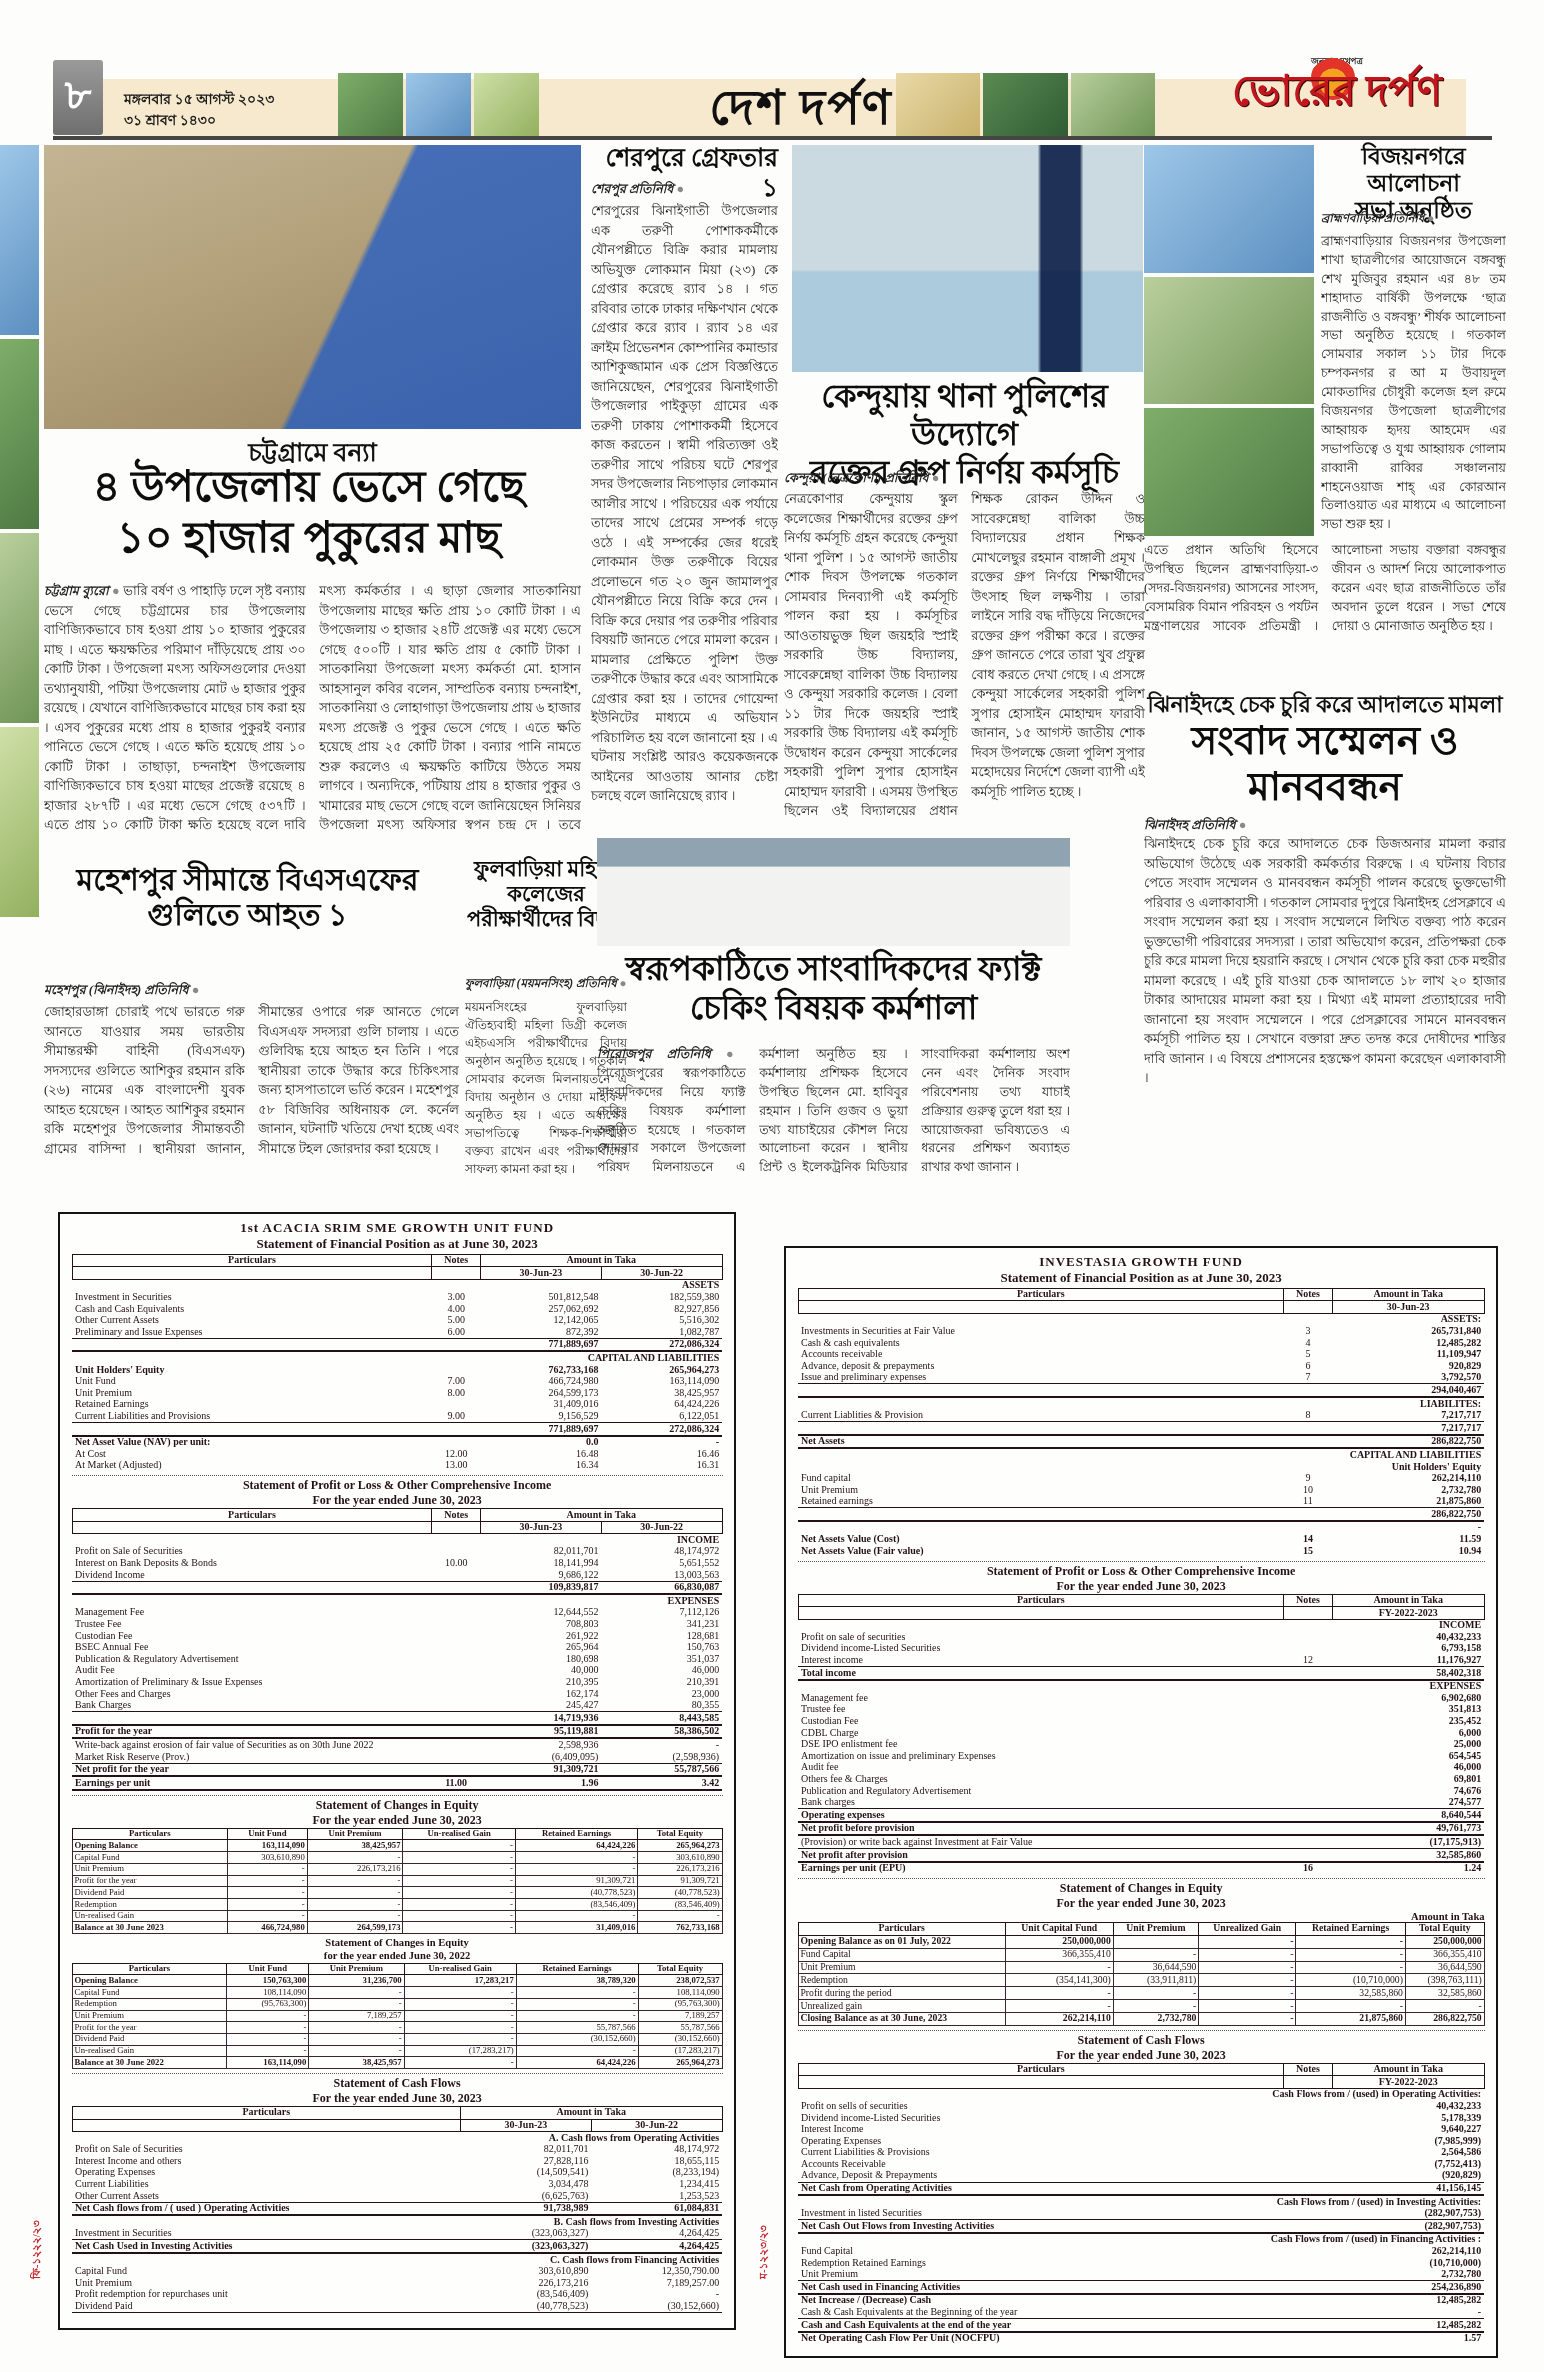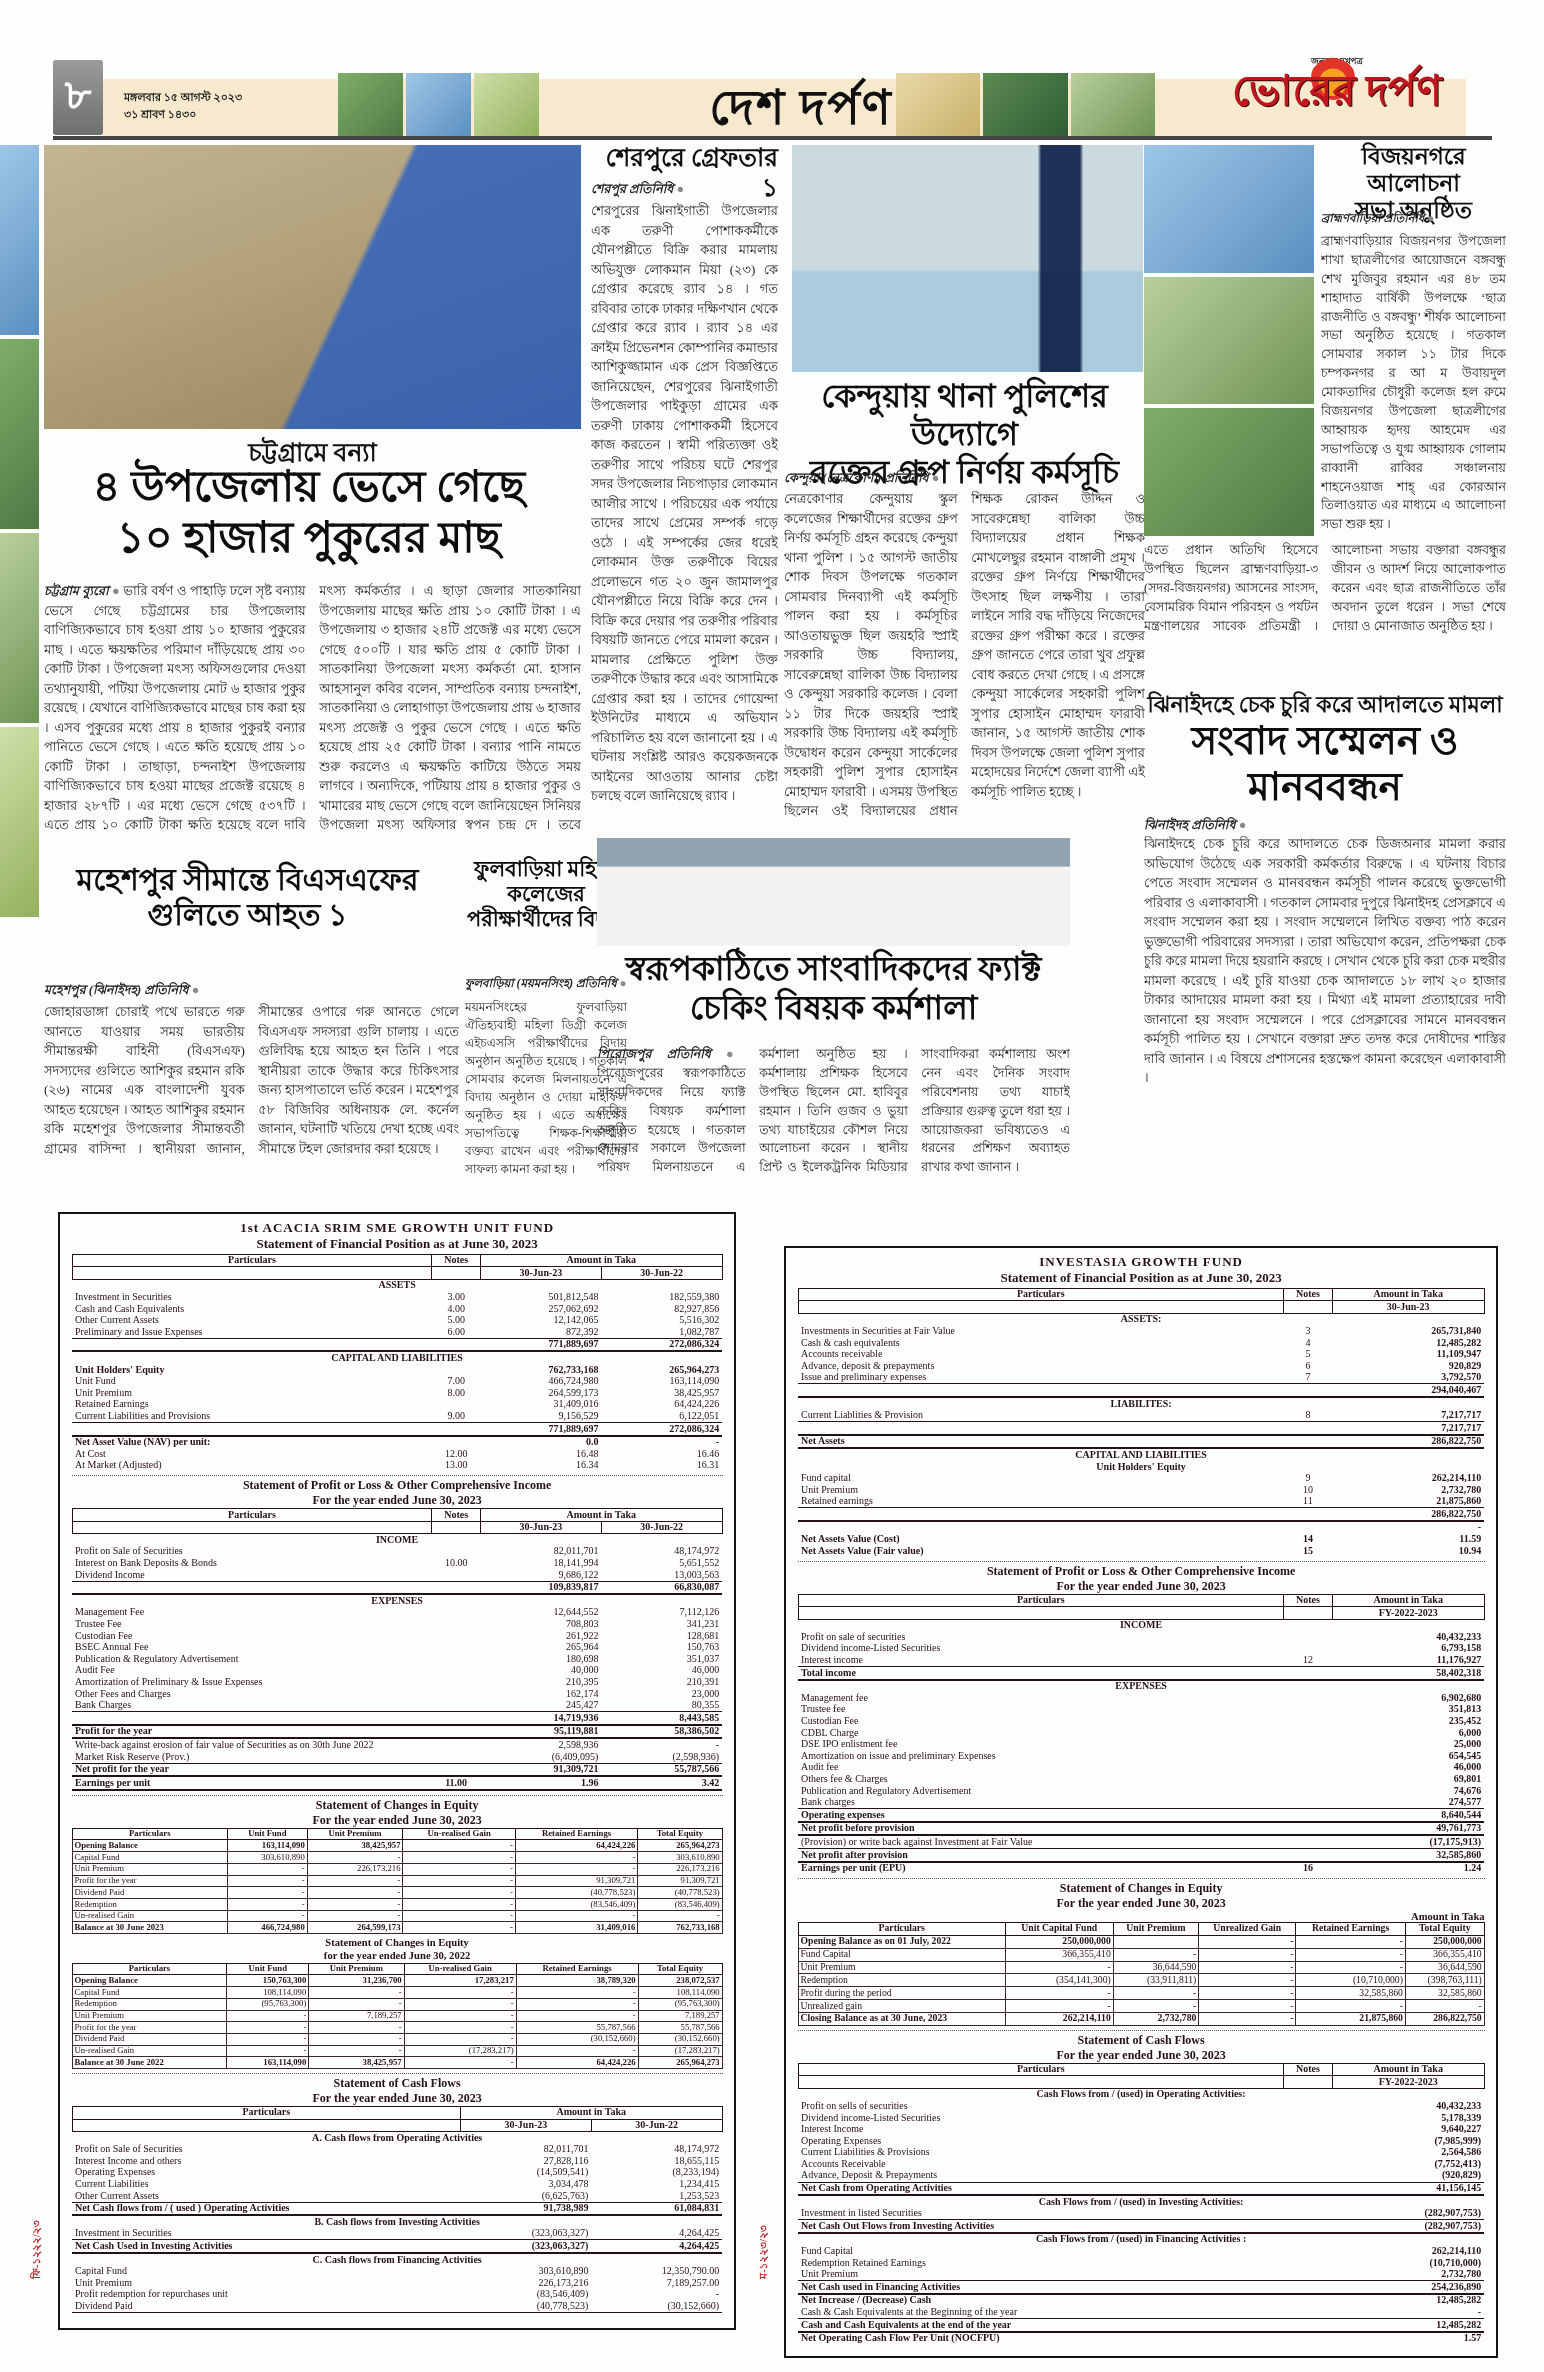--- a/index.html
+++ b/index.html
@@ -4,21 +4,21 @@
 <style>
   html,body{margin:0;padding:0;background:#e8e8e6;}
   #page{position:relative;width:1545px;height:2372px;background:#fdfdfb;margin:0 auto;
         font-family:"Liberation Serif","DejaVu Serif",serif;color:#1c1c1c;overflow:hidden;}
   .abs{position:absolute;}
   
   .pagebox{left:53px;top:60px;width:50px;height:75px;background:linear-gradient(180deg,#9a9a9a,#6f6f6f);
            border-radius:2.9px;display:flex;align-items:center;justify-content:center;}
   .pagebox span{color:#fff;font-size:41px;font-weight:bold;}
   .cream{left:103px;top:79px;width:1363px;height:58px;background:#f6e9cd;}
-  .dateblock{left:124px;top:89px;width:203px;font-size:11px;font-weight:bold;line-height:1.5;color:#1a1a1a;}
+  .dateblock{left:124px;top:89px;width:203px;font-size:14px;font-weight:bold;line-height:1.5;color:#1a1a1a;}
   .hstrip{top:73px;height:64px;display:flex;gap:2.9px;}
   .hstrip i{flex:1;display:block;}
   .masthead{left:579px;top:71px;width:444px;text-align:center;font-size:48px;font-weight:bold;color:#101010;
             font-family:"Liberation Serif",serif;letter-spacing:1.9px;}
   .logoblock{left:1197px;top:54px;width:280px;height:83px;text-align:center;}
   .logoslogan{font-size:8.7px;color:#222;font-weight:bold;}
   .logotext{font-size:42px;font-weight:bold;color:#c1161d;text-shadow:1px 1px 0 #3a0505;line-height:1.05;position:relative;z-index:2;}
   .sun{position:absolute;left:114px;top:1.9px;width:44px;height:44px;border-radius:50%;z-index:1;
        background:radial-gradient(circle at 50% 60%,#f4a321 0 40%,#e3342a 41% 70%,rgba(227,52,42,0) 71%);}
   .toprule{left:53px;top:136px;width:1439px;height:3.9px;background:#454545;}
@@ -51,21 +51,21 @@
   .fund{border:2.9px solid #141414;background:#fefefc;padding:5.8px 11.6px;overflow:hidden;
         font-family:"Liberation Serif",serif;color:#241018;}
   .fund .ftitle{text-align:center;font-weight:bold;font-size:13px;letter-spacing:1px;color:#241018;}
   .fund .fsub{text-align:center;font-weight:bold;font-size:13px;margin-bottom:1.9px;}
   .stitle{text-align:center;font-weight:bold;font-size:12px;line-height:1.25;margin-top:1.9px;}
   .dotsep{border-top:1.9px dotted #555;margin:3.9px 0 1.9px;}
   table.fin{width:100%;border-collapse:collapse;font-size:10px;line-height:1.06;color:inherit;}
   table.fin td{padding:0.5px 2.9px;text-align:right;vertical-align:bottom;white-space:nowrap;}
   table.fin td:first-child{text-align:left;white-space:normal;}
   table.fin tr.head td{font-weight:bold;text-align:center;border:1.4px solid #241018;}
-  table.fin tr.sec td{font-weight:bold;text-align:center;}
+  table.fin tr.sec td{font-weight:bold;text-align:right;}
   table.fin tr.bold td{font-weight:bold;}
   table.fin tr.tot td{font-weight:bold;border-top:1px solid #241018;border-bottom:2.9px double #241018;}
   table.fin tr.ul td{border-bottom:1px solid #241018;}
   table.t4 td:nth-child(2){width:42px;text-align:center;}
   table.t4 td:nth-child(3),table.t4 td:nth-child(4){width:114px;}
   table.t3n td:nth-child(2){width:42px;text-align:center;}
   table.t3n td:nth-child(3){width:145px;font-weight:bold;}
   table.t3 td:nth-child(2),table.t3 td:nth-child(3){width:124px;}
   table.t6{font-size:8.7px;line-height:1.12;}
   table.t6 td{padding:0.5px 1.9px;}

